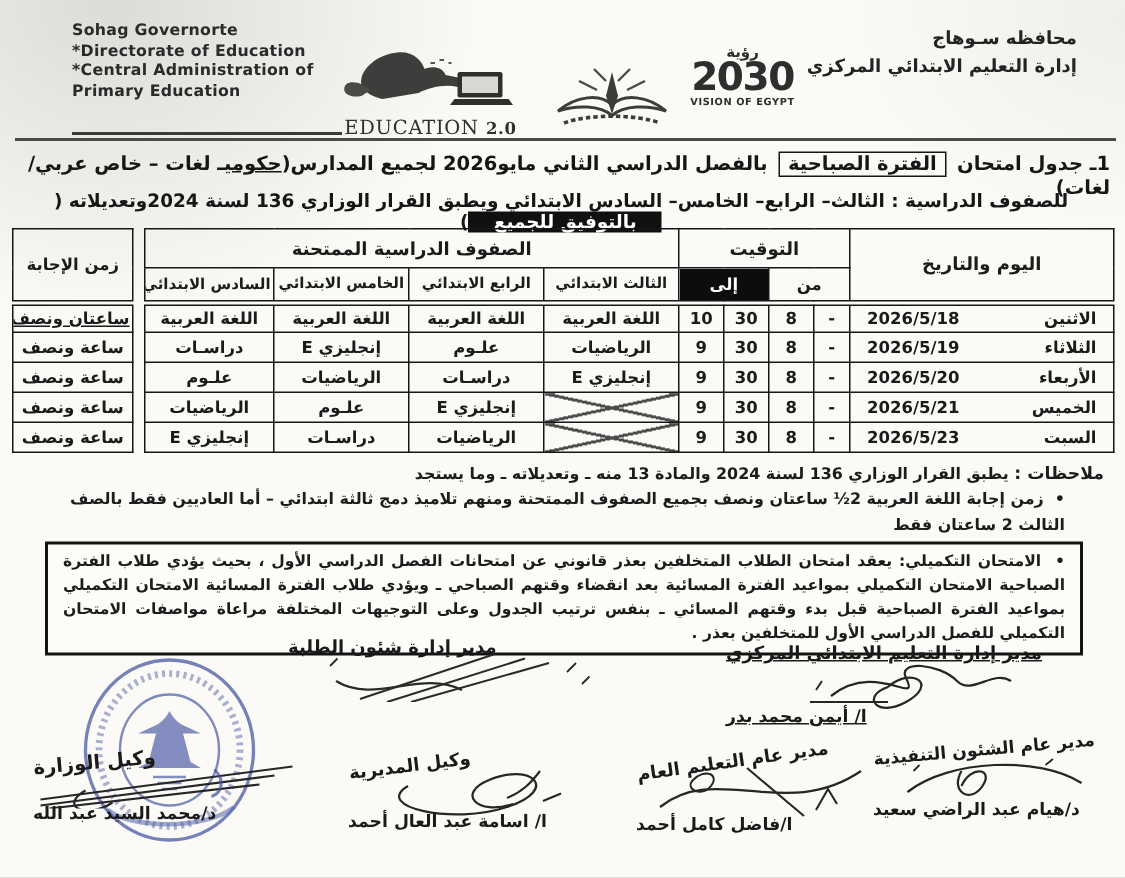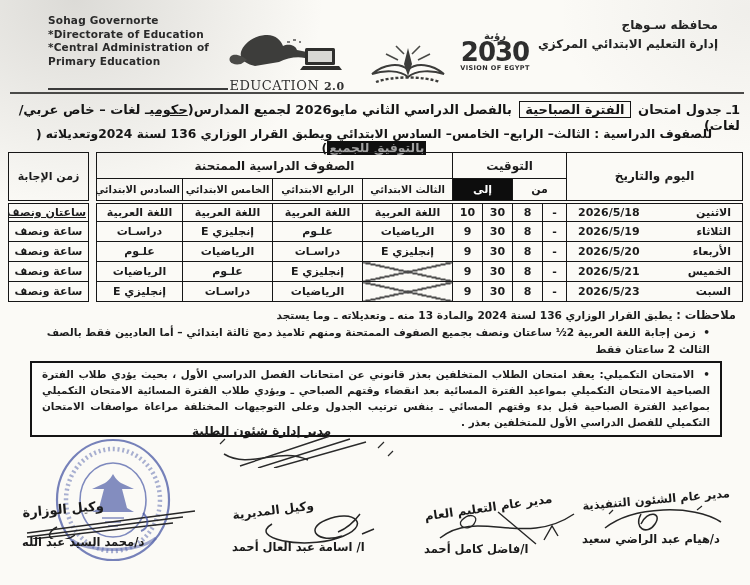--- a/index.html
+++ b/index.html
@@ -24,21 +24,21 @@
   .logo-vision .ar{font-size:10px;font-weight:bold;direction:rtl}
   .logo-vision .nums{font-size:26px;font-weight:bold;letter-spacing:-1px;line-height:.9;font-family:"DejaVu Sans",sans-serif}
   .logo-vision .cap{font-size:6.5px;font-weight:bold;letter-spacing:.4px}
   
   .title1{position:absolute;top:101px;right:10px;left:8px;direction:rtl;text-align:right;
     font-size:13px;font-weight:bold;color:#161616}
   .title1 .boxed{display:inline-block;border:1.7px solid #151515;padding:0 5px;margin:0 3px}
   .title1 .u{text-decoration:underline}
   .title2{position:absolute;top:127px;right:10px;left:8px;direction:rtl;text-align:center;
     font-size:12.3px;font-weight:bold;color:#161616}
-  .title2 .hl{background:#101010;color:#a3a3a3;padding:0 2px;display:inline-block}
+  .title2 .hl{background:#101010;color:#ffffff;padding:0 17px;display:inline-block}
   
   table.sched{position:absolute;top:152px;left:8px;width:734px;border-collapse:collapse;
     direction:rtl;text-align:center;font-weight:bold;table-layout:fixed}
   .sched th,.sched td{border:1.4px solid #161616;font-size:11px;padding:0 2px;height:20px;
     overflow:hidden;white-space:nowrap}
   .sched thead tr:first-child{height:26px}
   .sched thead tr+tr{height:23px}
   .sched thead th{font-size:11px}
   .sched thead th.dbl{border-bottom:4px double #161616}
   .th-black{background:#0d0d0d;color:#fff}
@@ -265,20 +265,29 @@
 
   <svg class="stamp" width="122" height="128" viewBox="0 0 122 128">
     <ellipse cx="61" cy="64" rx="56" ry="60" fill="none" stroke="#3e4fa0" stroke-width="2.2" opacity=".8"></ellipse>
     <ellipse cx="61" cy="64" rx="47" ry="51" fill="none" stroke="#3e4fa0" stroke-width="4.5" stroke-dasharray="2 2.8" opacity=".5"></ellipse>
     <ellipse cx="61" cy="64" rx="33" ry="37" fill="none" stroke="#3e4fa0" stroke-width="1.6" opacity=".75"></ellipse>
     <path d="M61,38 c3,6 8,9 8,9 l13,6 -12,0 5,19 7,4 -42,0 7,-4 5,-19 -12,0 13,-6 c0,0 5,-3 8,-9 z" fill="#3e4fa0" opacity=".72"></path>
     <path d="M50,82 h22 M53,86 h16 M56,90 h10" stroke="#3e4fa0" stroke-width="1.6" opacity=".72"></path>
     <path d="M20,104 c14,12 64,14 84,-2" fill="none" stroke="#3e4fa0" stroke-width="3" opacity=".55"></path>
   </svg>
 
+  <div class="sig z1" style="top:428px;right:16px;width:250px">
+    <div class="t" style="text-decoration:underline">مدير إدارة التعليم الابتدائي المركزي</div>
+    <svg width="150" height="36" viewBox="0 0 150 36">
+      <path d="M20,26 C50,2 80,34 70,14 C64,2 92,4 104,16 C114,26 128,8 140,16" fill="none" stroke="#262626" stroke-width="1.5"></path>
+      <path d="M58,20 c16,-14 34,-2 12,10 c-20,11 -30,-4 -12,-10" fill="none" stroke="#262626" stroke-width="1.5"></path>
+      <path d="M10,22 l4,-6 M6,30 h52" fill="none" stroke="#262626" stroke-width="1.3"></path>
+    </svg>
+    <div class="n u">ا/ أيمن محمد بدر</div>
+  </div>
 
   <div class="sig z1" style="top:424px;left:192px;width:225px">
     <div class="t">مدير إدارة شئون الطلبة</div>
     <svg width="190" height="34" viewBox="0 0 190 34">
       <path d="M30,32 L120,2 M48,34 L140,5 M64,34 L156,8" fill="none" stroke="#2a2a2a" stroke-width="1.4"></path>
       <path d="M14,20 C40,36 70,12 98,26" fill="none" stroke="#2a2a2a" stroke-width="1.5"></path>
       <path d="M10,10 l5,-5 M168,14 l6,-6 M178,22 l5,-5" fill="none" stroke="#2a2a2a" stroke-width="1.2"></path>
     </svg>
   </div>
 

